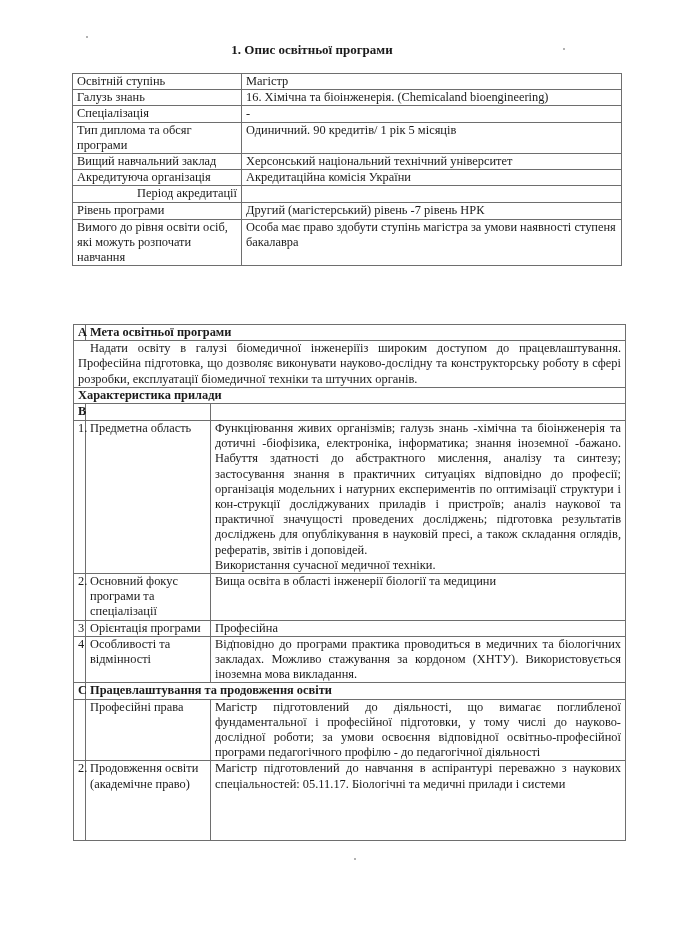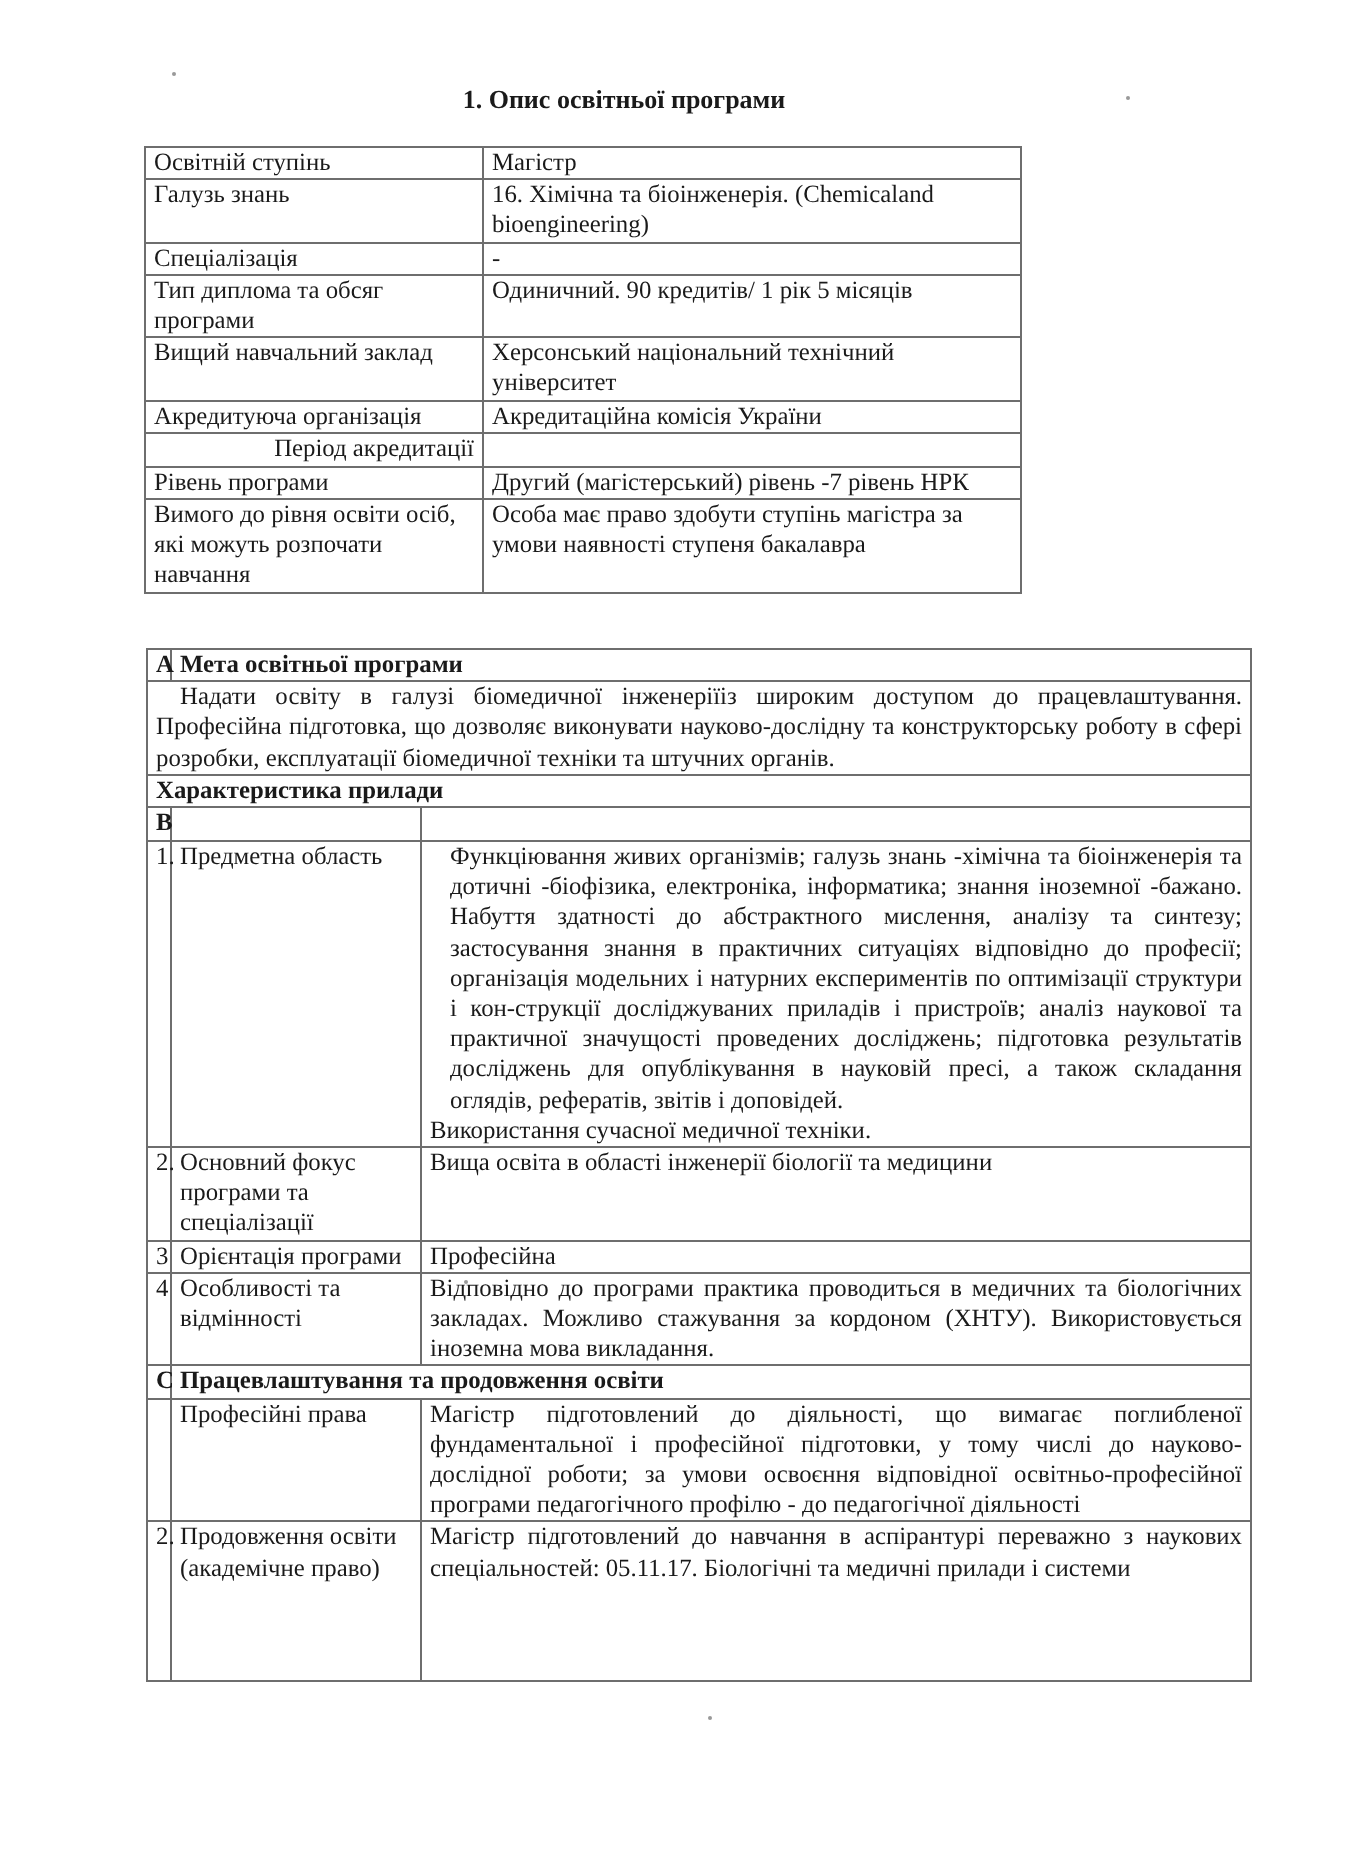--- a/index.html
+++ b/index.html
@@ -3,28 +3,28 @@
 <meta charset="utf-8">
 <style>
   html, body { margin:0; padding:0; background:#ffffff; }
   body { width:680px; height:936px; position:relative; overflow:hidden;
          font-family:"Liberation Serif", serif; color:#1a1a1a; font-size:12.4px; }
   .title { position:absolute; top:42px; left:10px; width:604px; text-align:center;
            font-weight:bold; font-size:13px; }
   .speck { position:absolute; width:2px; height:2px; background:#999; border-radius:1px; }
   table { border-collapse:collapse; position:absolute; table-layout:fixed; }
   td { border:1px solid #6e6e6e; padding:0 4px; vertical-align:top; line-height:15.2px; }
-  #t1 { left:72px; top:73px; width:439px; }
+  #t1 { left:72px; top:73px; width:550px; }
   #t1 td.k { width:160px; }
   #t2 { left:73px; top:324px; width:553px; }
   .c1 { width:12px; }
   .c2 { width:125px; }
   .bold { font-weight:bold; }
   .center { text-align:left; }
-  .just { text-align:justify; text-align-last:left;margin-left:10px; }
+  .just { text-align:justify; text-align-last:left; }
   .indent { text-indent:12px; }
   .rowp { height:17px;text-align:right; }
 </style>
 </head>
 <body>
 
 <div class="speck" style="left:86px;top:36px;"></div>
 <div class="speck" style="left:563px;top:48px;"></div>
 <div class="speck" style="left:232px;top:640px;"></div>
 <div class="speck" style="left:354px;top:858px;"></div>

